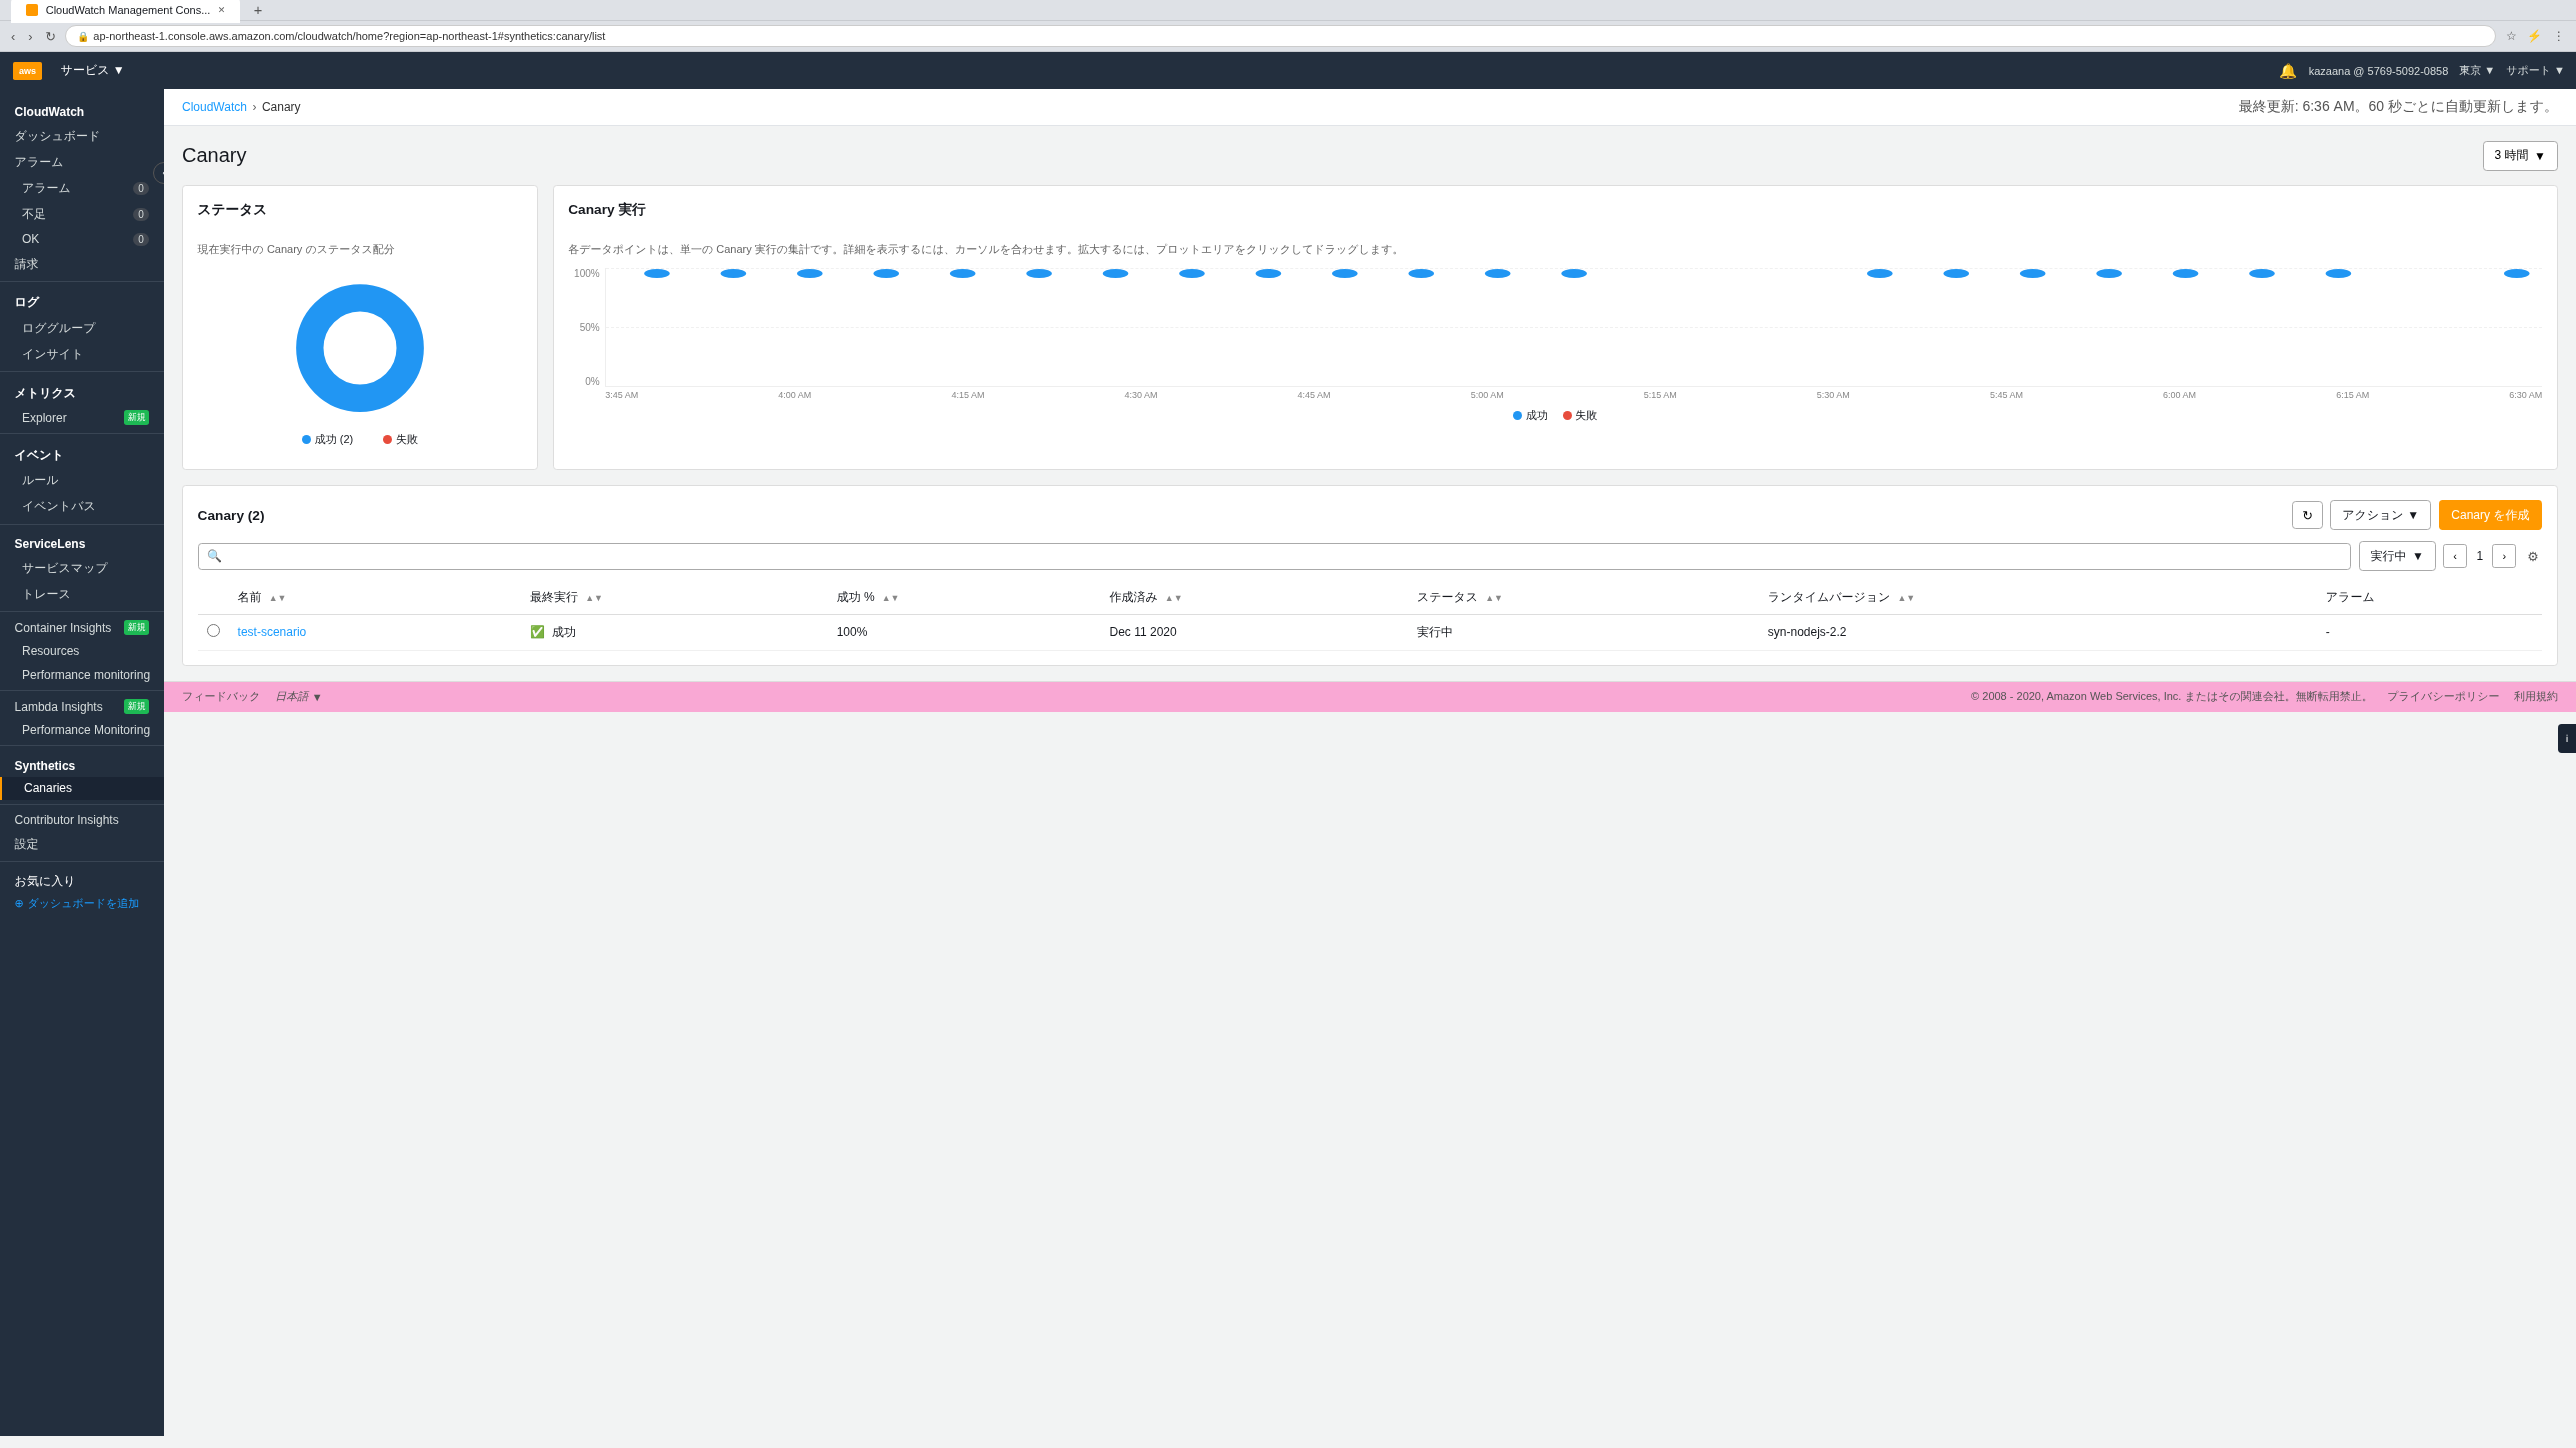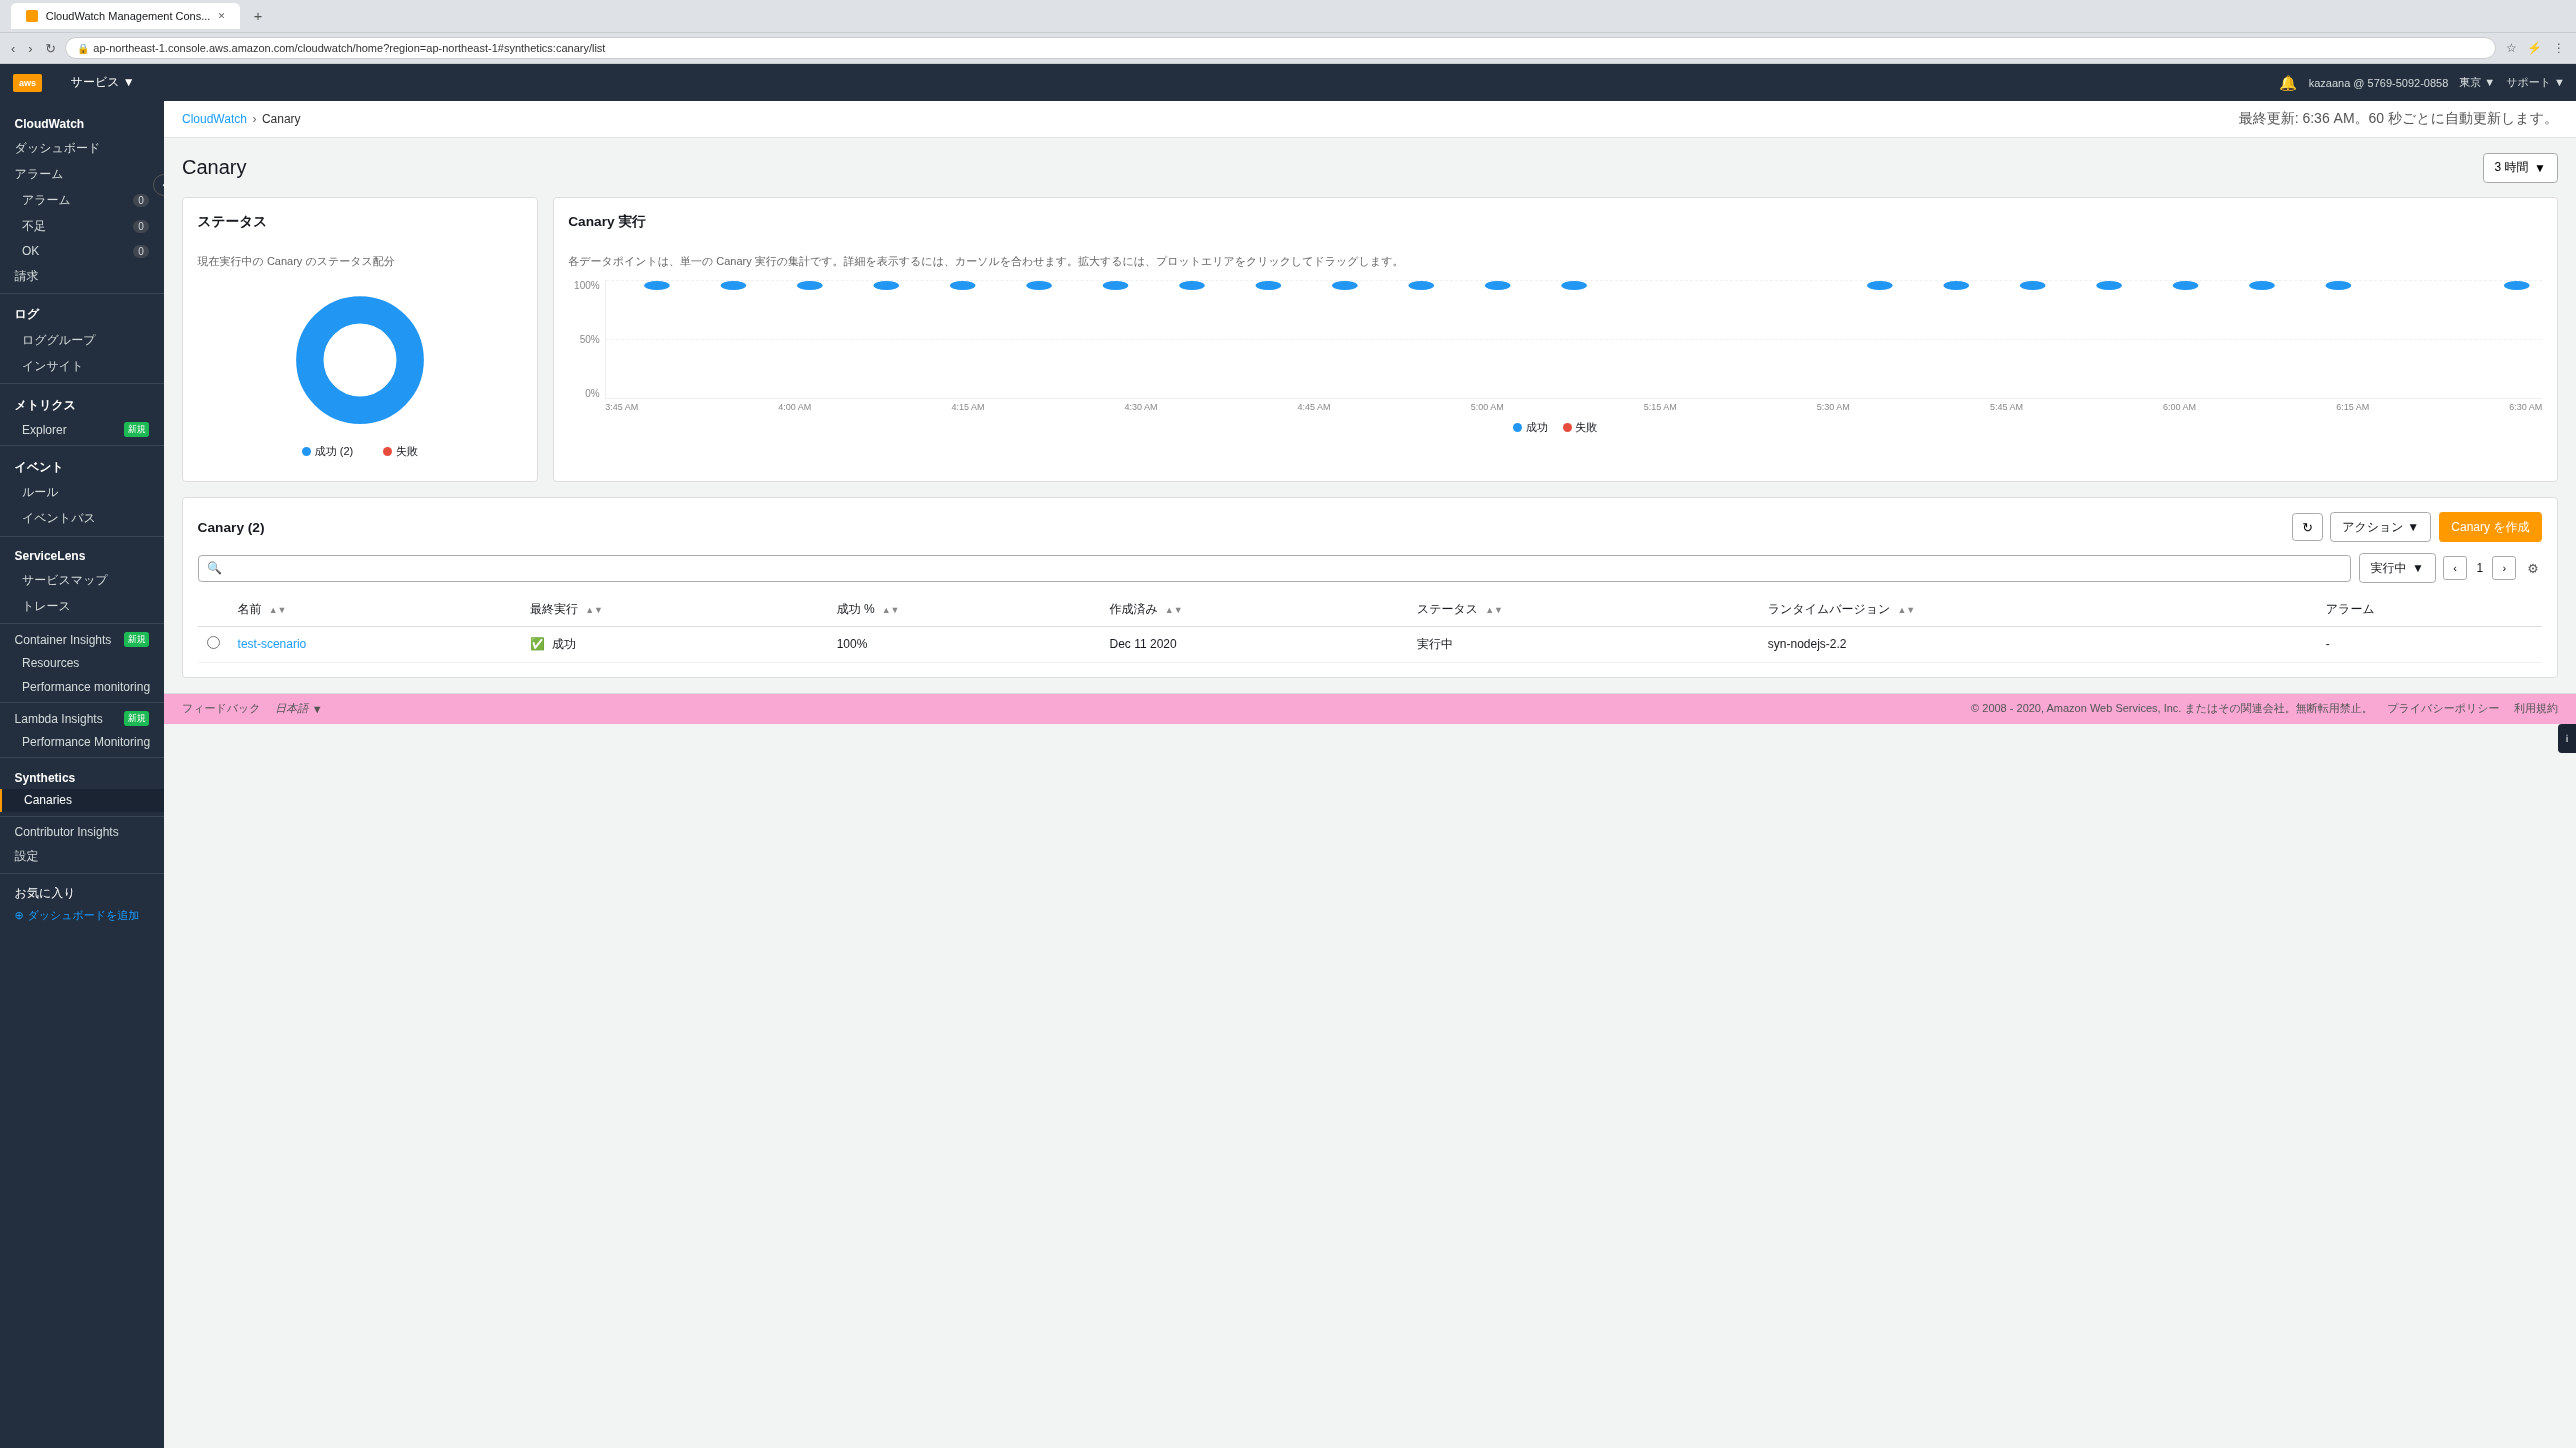--- a/index.html
+++ b/index.html
@@ -1,21 +1,21 @@
 <!DOCTYPE html>
 <html style="font-size:14.6px"><head>
   <meta charset="utf-8">
   <style>
     * { box-sizing: border-box; margin: 0; padding: 0; }
     body { font-family: "Helvetica Neue", Arial, sans-serif; font-size: 12px; background: #f2f3f3; color: #16191f; }
 
     
     .browser-chrome {
       background: #dee1e6;
-      height: 33px;
+      height: 21px;
       display: flex;
       align-items: center;
       padding: 0 11px;
       gap: 7.3px;
       border-bottom: 0.9px solid #c8cbd0;
     }
     .browser-tab {
       background: white;
       border-radius: 5.5px 5.5px 0 0;
       padding: 5.5px 14.6px;
@@ -55,21 +55,21 @@
     .address-icons { display: flex; gap: 3.7px; align-items: center; }
     .addr-icon { width: 20px; height: 20px; background: none; border: none; cursor: pointer; color: #555; font-size: 12px; display: flex; align-items: center; justify-content: center; border-radius: 50%; }
 
     
     .aws-topnav {
       background: #232f3e;
       height: 37px;
       display: flex;
       align-items: center;
       padding: 0 11px;
-      gap: 12px;
+      gap: 2px;
       color: white;
     }
     .aws-logo { width: 33px; height: 20px; display: flex; align-items: center; justify-content: center; margin-right: 7.3px; }
     .aws-logo-inner { background: #ff9900; width: 29px; height: 18px; border-radius: 1.8px; display: flex; align-items: center; justify-content: center; font-weight: bold; font-size: 9px; color: white; }
     .aws-services-btn {
       color: white; background: none; border: none; cursor: pointer; font-size: 12px; padding: 3.7px 7.3px; display: flex; align-items: center; gap: 3.7px;
     }
     .aws-topnav-right { margin-left: auto; display: flex; align-items: center; gap: 11px; font-size: 11px; color: #d5dbdb; }
     .aws-topnav-right span { cursor: pointer; }
     .bell-icon { font-size: 14.6px; cursor: pointer; }

